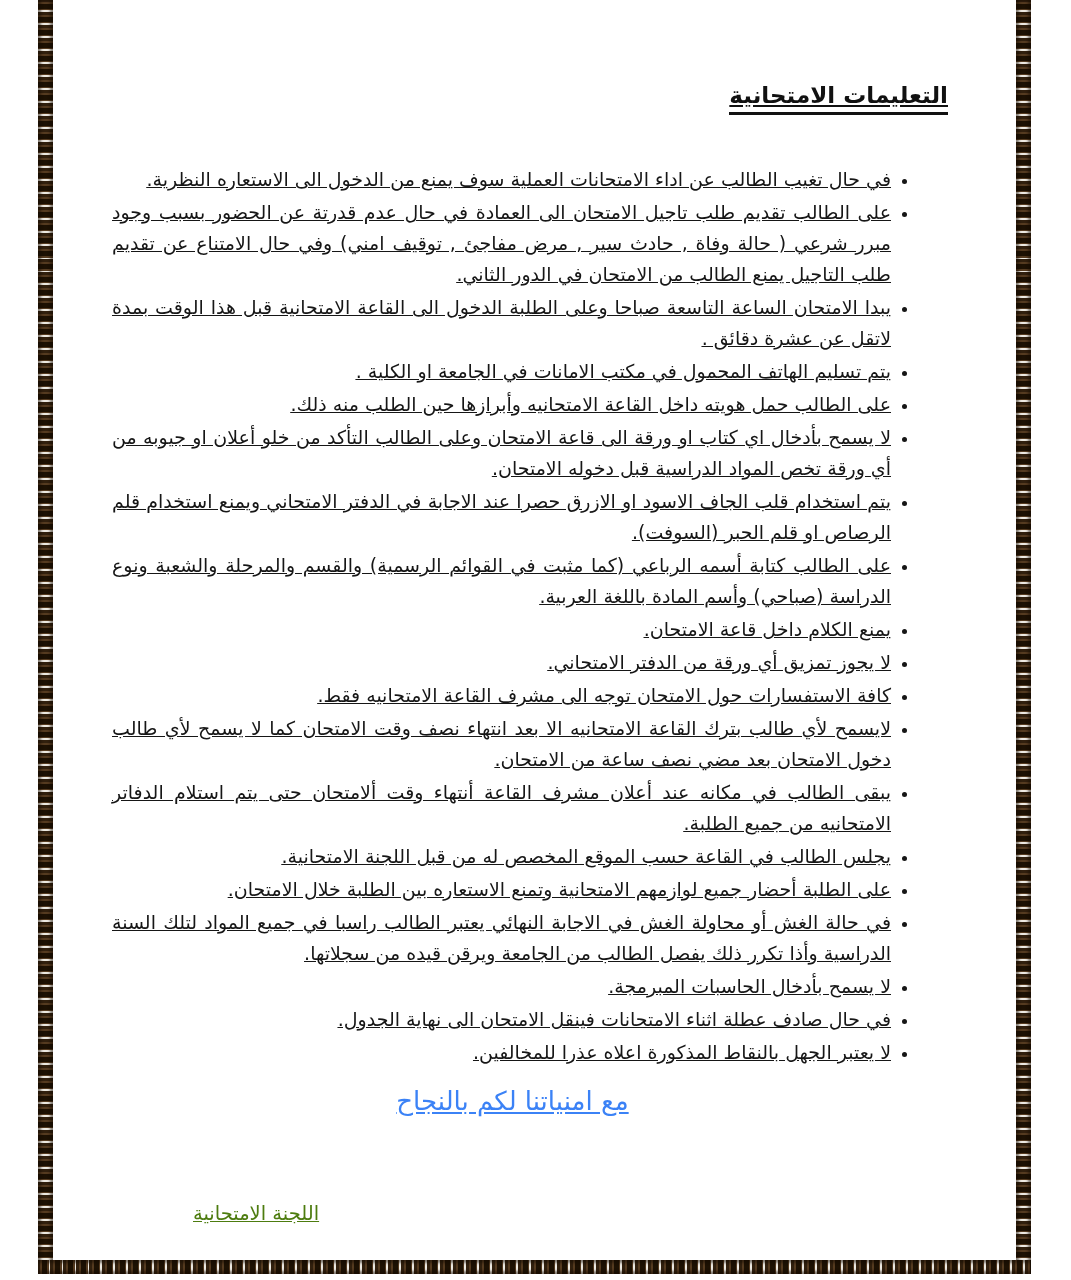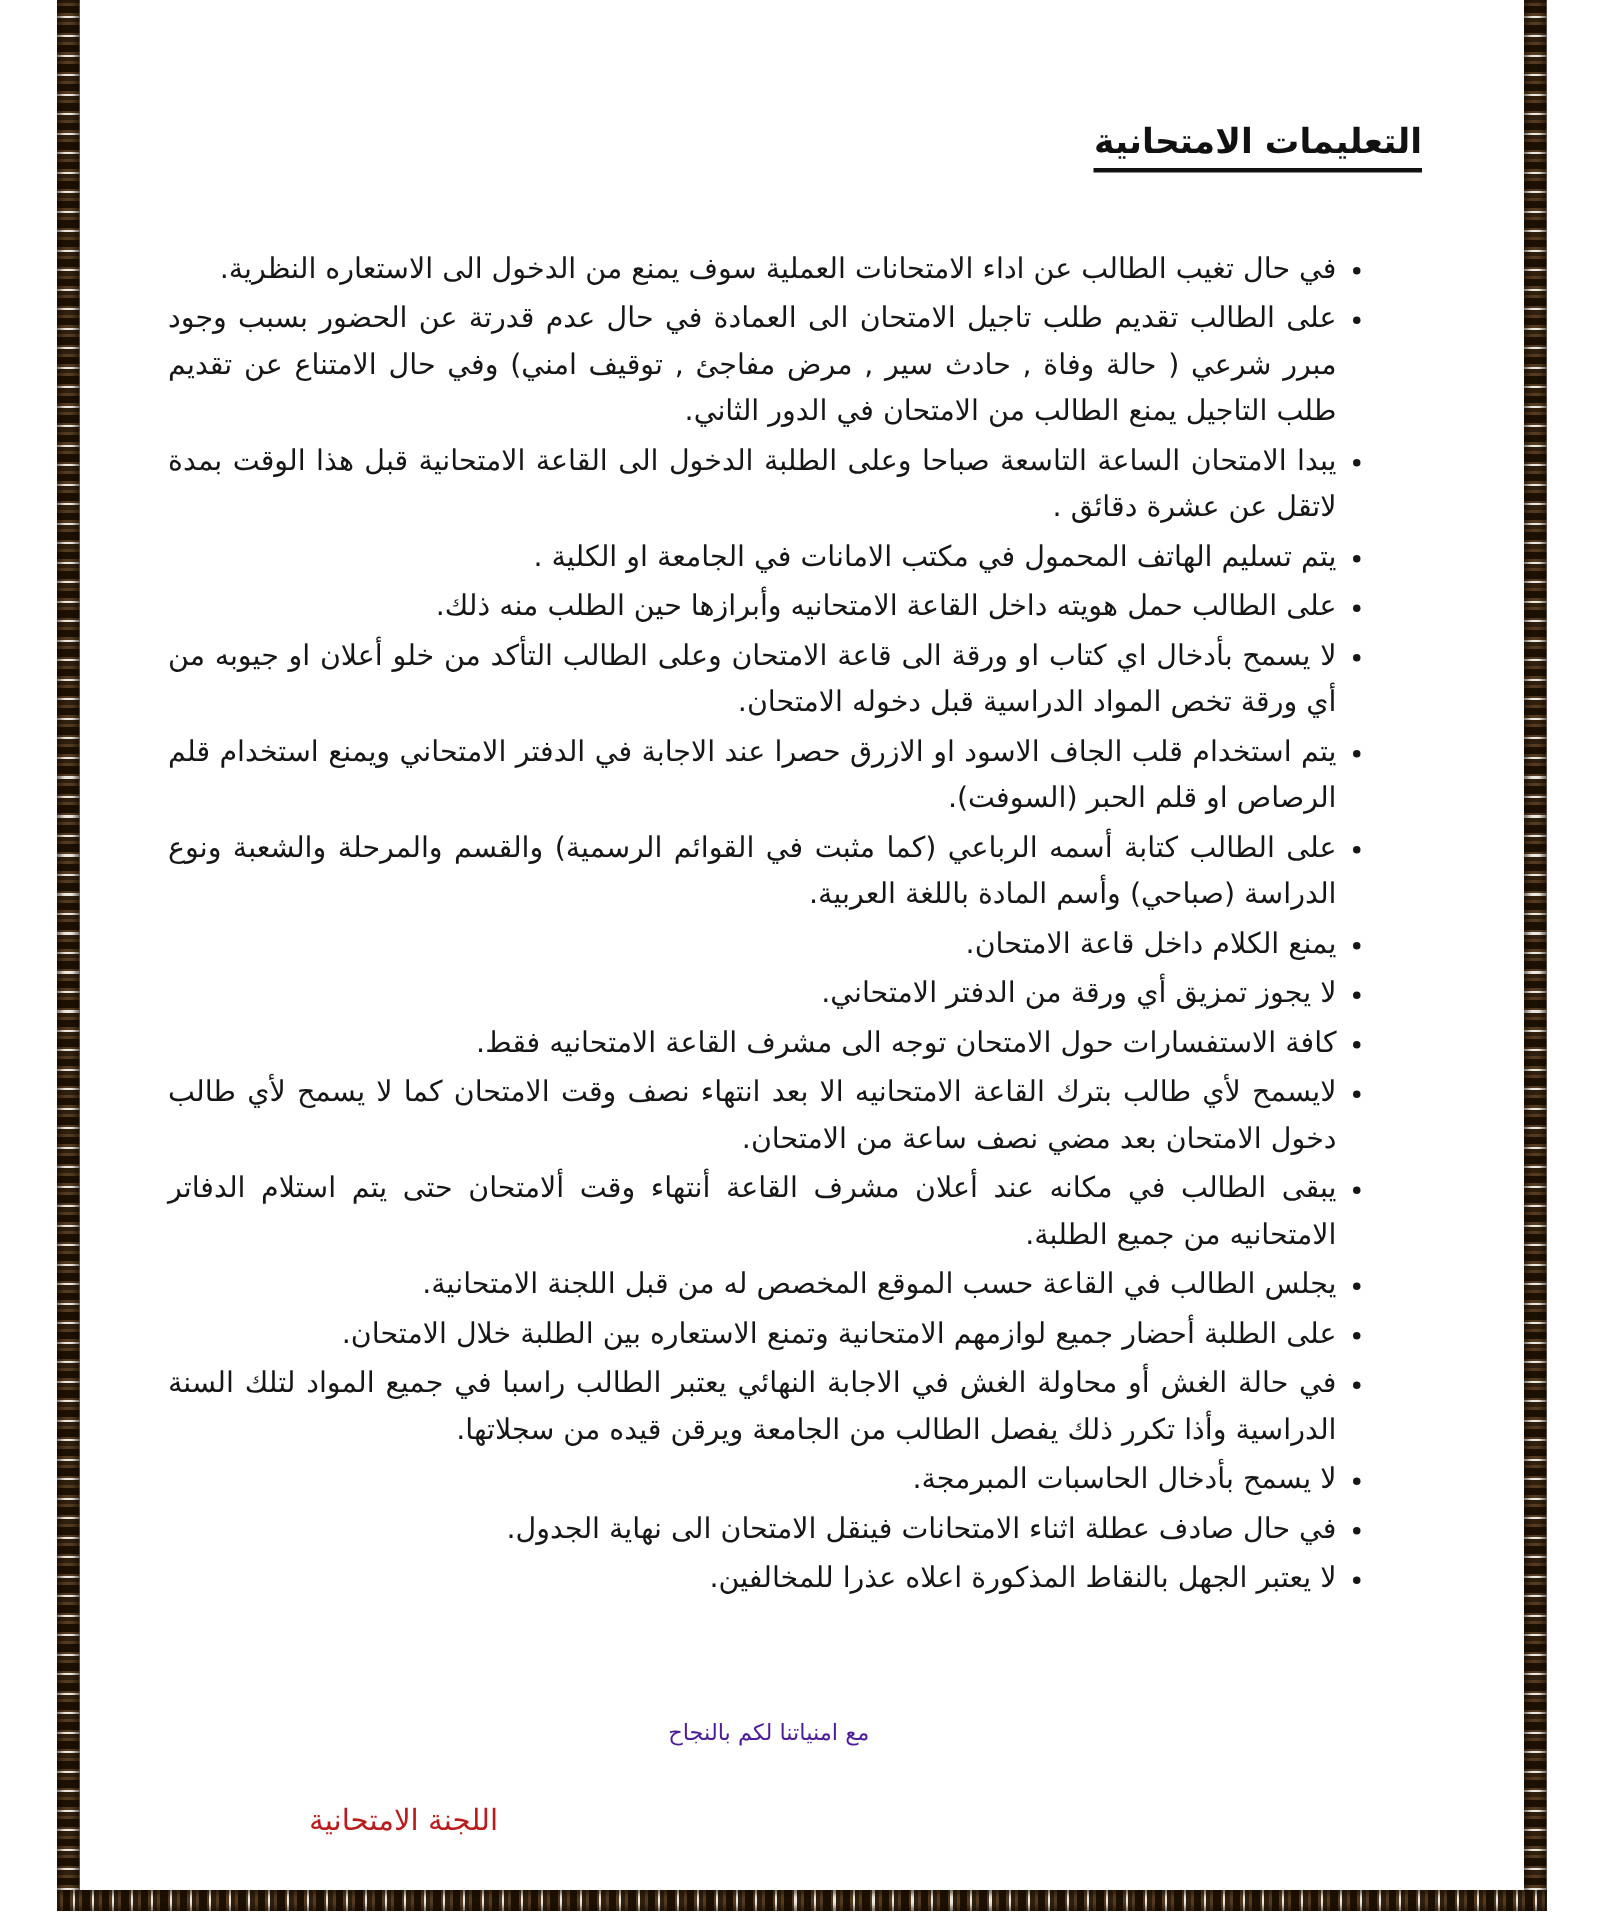--- a/index.html
+++ b/index.html
@@ -1,15 +1,15 @@
 <!DOCTYPE html>
 <html lang="ar" dir="rtl"><head>
 <meta charset="utf-8">
 <style>
-  * { box-sizing: border-box; }
+  * { box-sizing: border-box; text-decoration: underline; }
   html, body {
     margin: 0;
     padding: 0;
   }
   body {
     width: 1071px;
     height: 1280px;
     background: #ffffff;
     overflow: hidden;
     font-family: "DejaVu Sans", sans-serif;
@@ -95,33 +95,33 @@
     margin: 0 0 2px 0;
     color: #161616;
   }
   .instructions li::marker {
     font-size: 15px;
     color: #161616;
   }
 
   .closing {
     position: absolute;
-    top: 1146px;
+    top: 1086px;
     right: 158px;
     left: 112px;
     text-align: center;
-    font-size: 15px;
-    color: #4c1d95;
+    font-size: 26px;
+    color: #3b82f6;
   }
   .signature {
     position: absolute;
     top: 1202px;
-    left: 206px;
+    left: 193px;
     font-size: 19.5px;
-    color: #b91c1c;
+    color: #4d7c0f;
   }
 </style>
 </head>
 <body>
 
 <div class="page">
 
   <div class="chain chain-v chain-left"></div>
   <div class="chain chain-v chain-right"></div>
   <div class="chain chain-bottom"></div>

